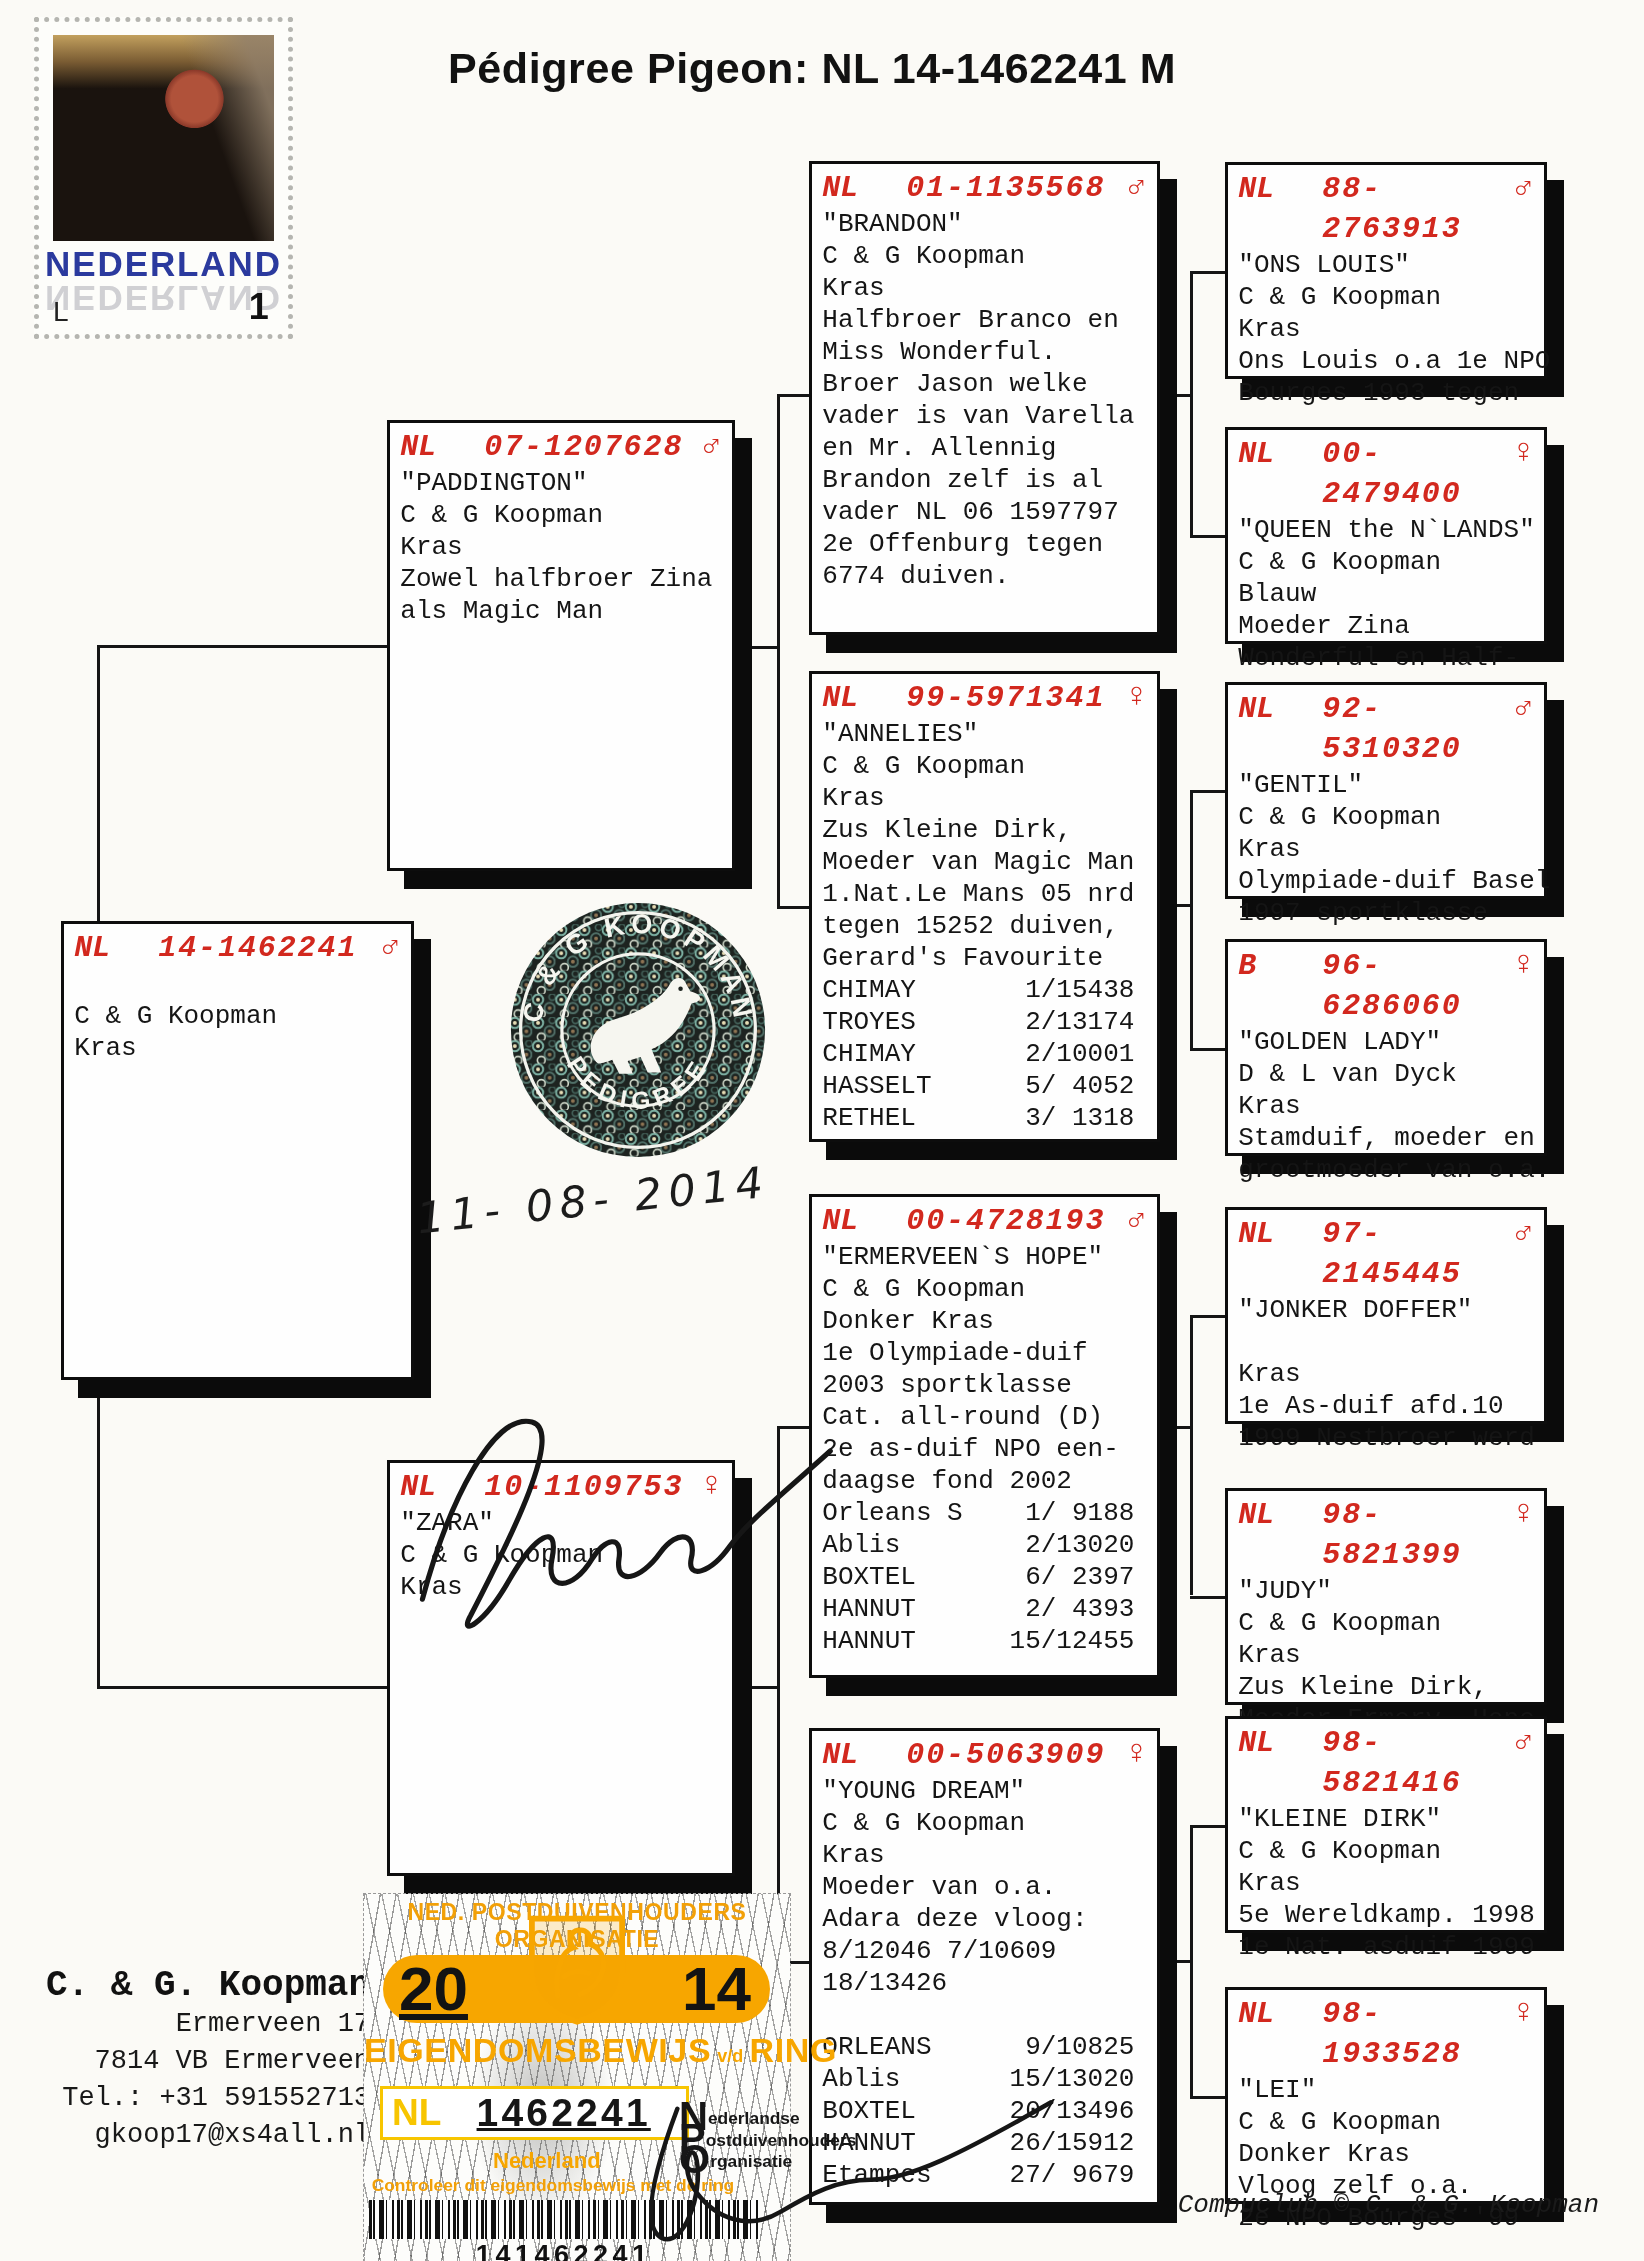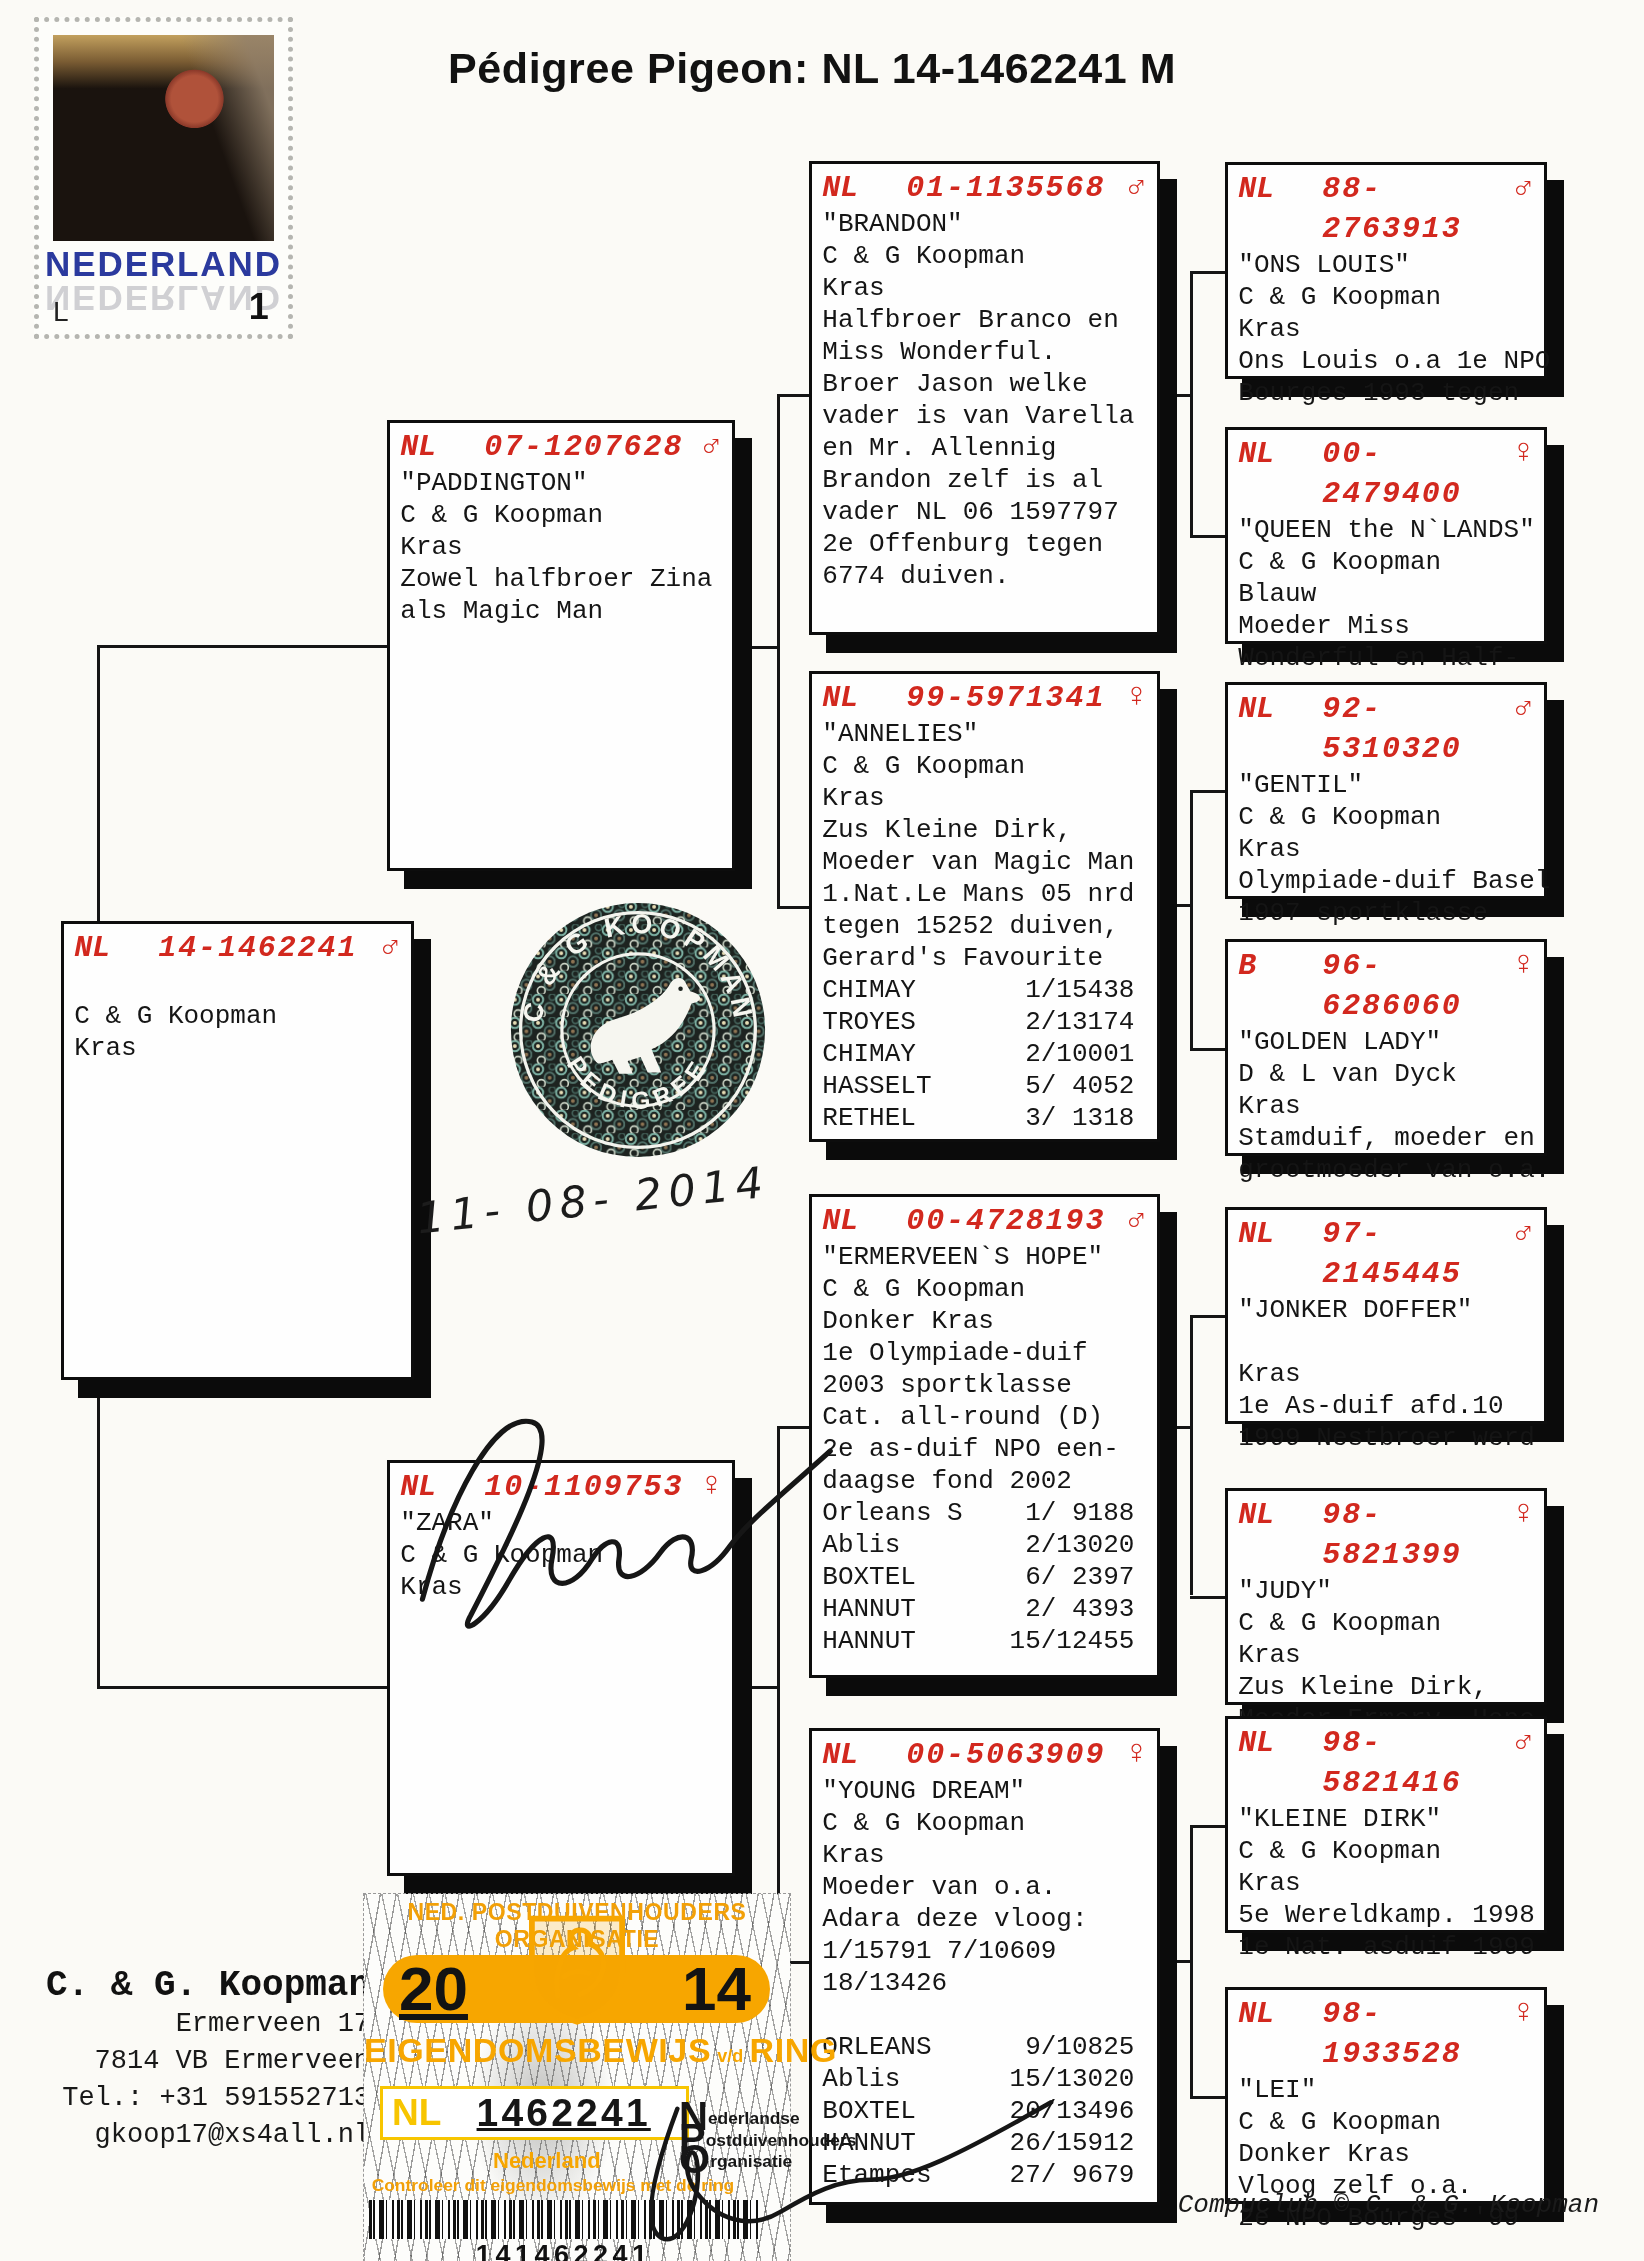--- a/index.html
+++ b/index.html
@@ -234,21 +234,21 @@
       <div class="ring-row">
         <span class="ring-country">NL</span>
         <span class="ring-number">00-5063909</span>
         <span class="sex">♀</span>
       </div>
       <div class="bline">"YOUNG DREAM"</div>
       <div class="bline">C &amp; G Koopman</div>
       <div class="bline">Kras</div>
       <div class="bline">Moeder van o.a.</div>
       <div class="bline">Adara deze vloog:</div>
-      <div class="bline">1/15791 7/10609</div>
+      <div class="bline">8/12046 7/10609</div>
       <div class="bline">18/13426</div>
       <div class="bline"></div>
       <div class="bline">ORLEANS      9/10825</div>
       <div class="bline">Ablis       15/13020</div>
       <div class="bline">BOXTEL      20/13496</div>
       <div class="bline">HANNUT      26/15912</div>
       <div class="bline">Etampes     27/ 9679</div>
     </div>
     <div class="pbox" style="left: 1225px; top: 162px; width: 322px; height: 217px;">
       <div class="ring-row">
@@ -264,21 +264,21 @@
     </div>
     <div class="pbox" style="left: 1225px; top: 427px; width: 322px; height: 217px;">
       <div class="ring-row">
         <span class="ring-country">NL</span>
         <span class="ring-number">00-2479400</span>
         <span class="sex">♀</span>
       </div>
       <div class="bline">"QUEEN the N`LANDS"</div>
       <div class="bline">C &amp; G Koopman</div>
       <div class="bline">Blauw</div>
-      <div class="bline">Moeder Miss</div>
+      <div class="bline">Moeder Zina</div>
       <div class="bline">Wonderful en Half-</div>
     </div>
     <div class="pbox" style="left: 1225px; top: 682px; width: 322px; height: 217px;">
       <div class="ring-row">
         <span class="ring-country">NL</span>
         <span class="ring-number">92-5310320</span>
         <span class="sex">♂</span>
       </div>
       <div class="bline">"GENTIL"</div>
       <div class="bline">C &amp; G Koopman</div>

